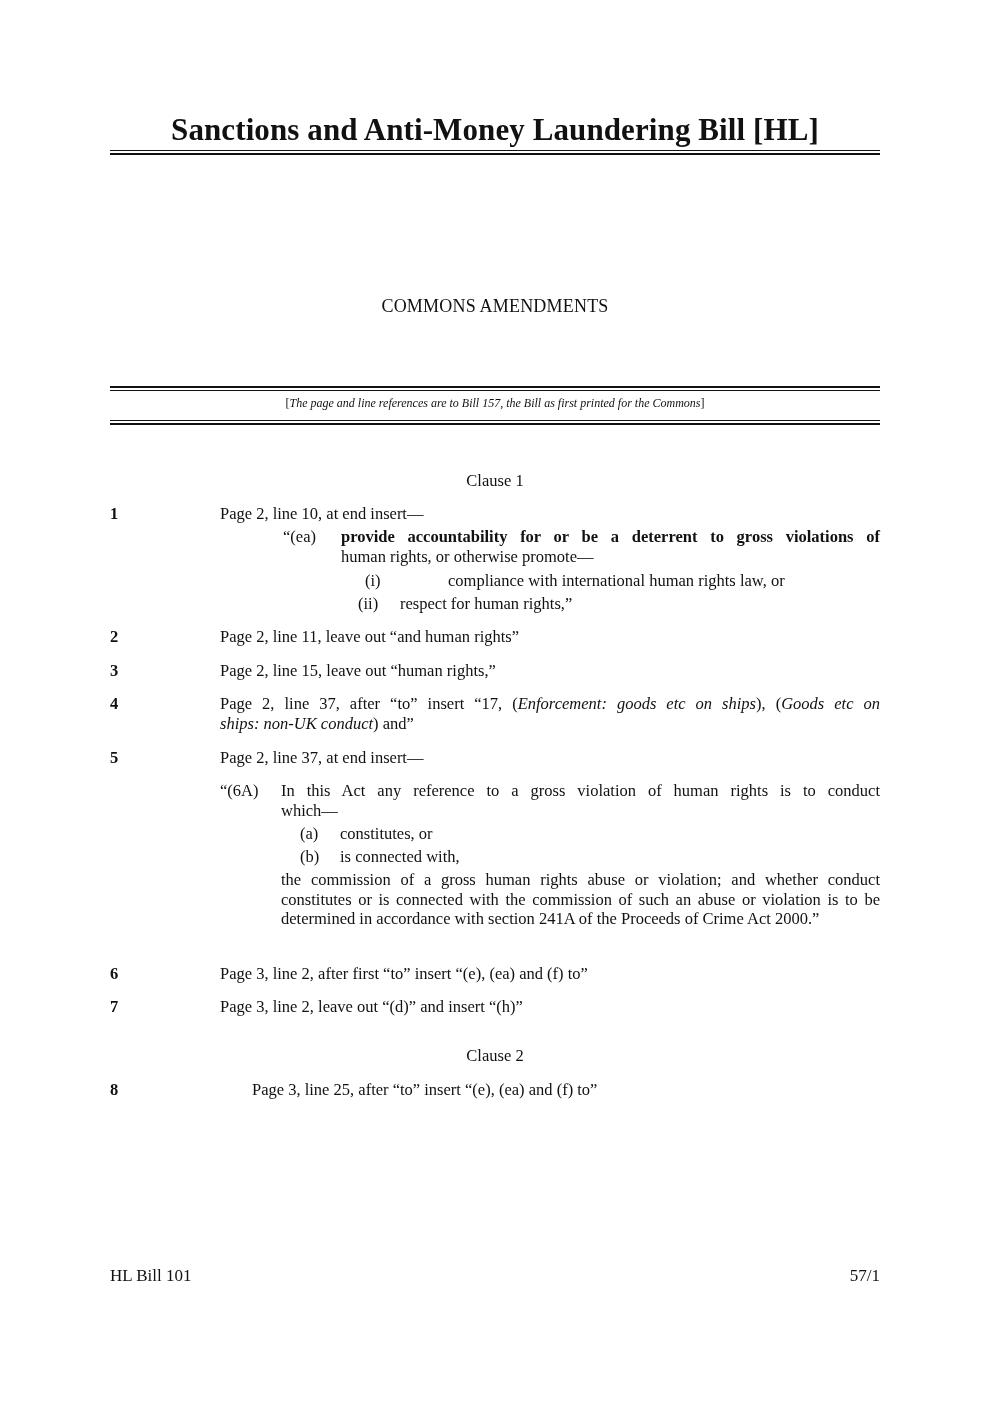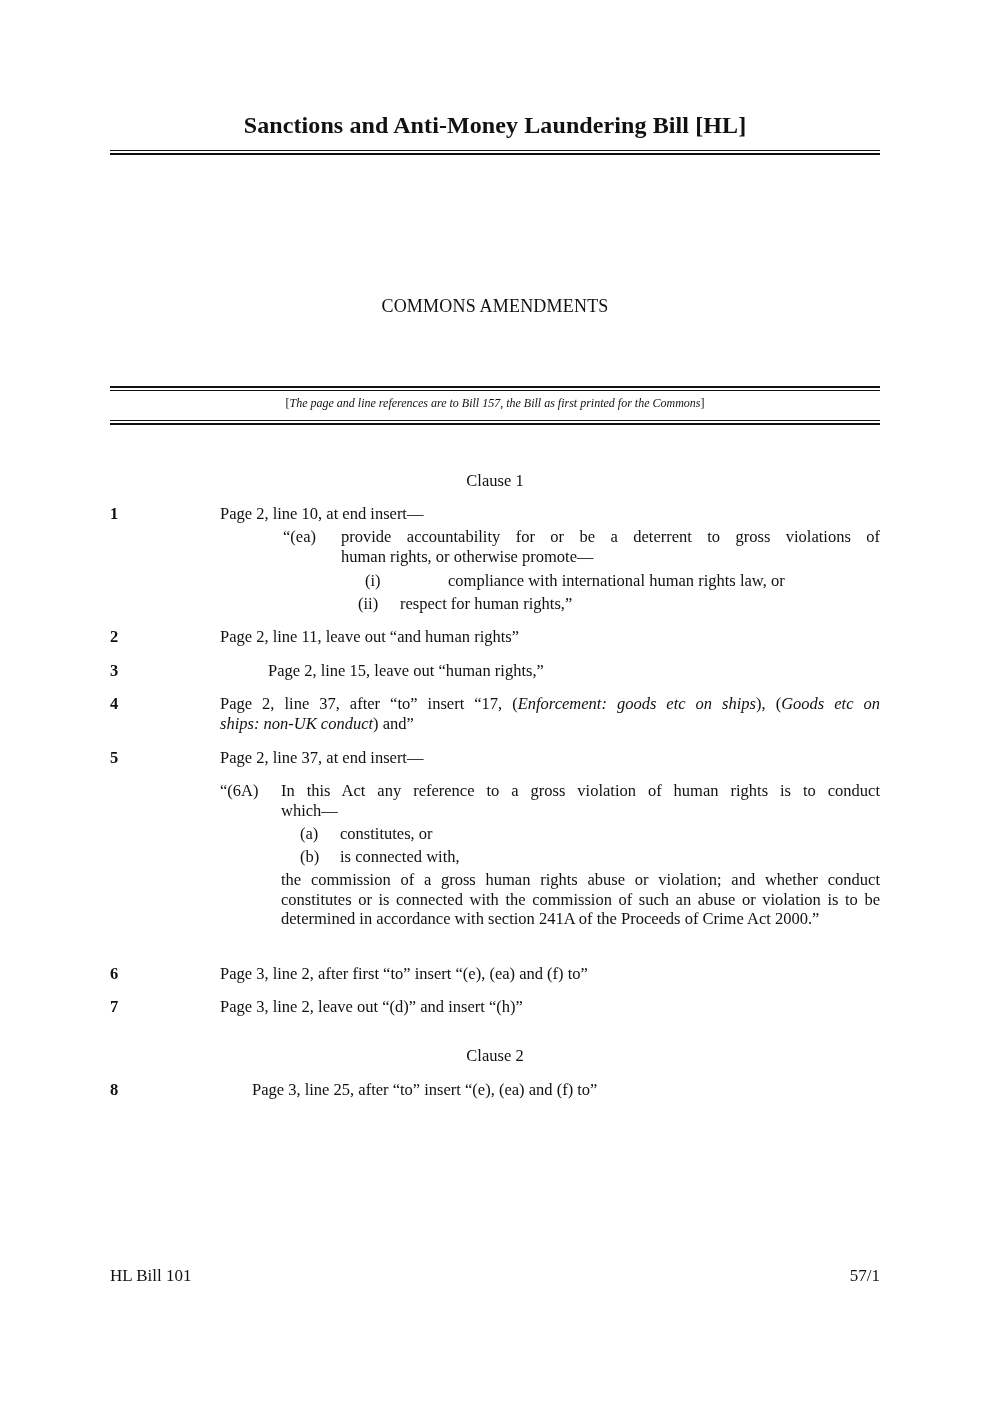--- a/index.html
+++ b/index.html
@@ -4,21 +4,21 @@
 <style>
   html, body { margin: 0; padding: 0; background: #ffffff; }
   body {
     width: 991px; height: 1403px; position: relative; overflow: hidden;
     font-family: "Liberation Serif", "DejaVu Serif", serif;
     color: #111111;
   }
   .abs { position: absolute; }
   .title {
     left: 110px; width: 770px; top: 112px; text-align: center;
-    font-size: 24px; font-weight: bold; letter-spacing: 0.1px;
+    font-size: 31px; font-weight: bold; letter-spacing: 0.1px;
   }
   .rule-double { left: 110px; width: 770px; }
   .rule-double .thin { height: 1px; background: #111; }
   .rule-double .gap { height: 2px; }
   .rule-double .thick { height: 2px; background: #111; }
   .subtitle {
     left: 110px; width: 770px; top: 296px; text-align: center;
     font-size: 18px; letter-spacing: 0.2px;
   }
   .note {
@@ -65,32 +65,32 @@
   <div class="thin"></div>
     <div class="gap"></div>
     <div class="thick"></div>
 </div>
 
 <div class="abs clause-heading" style="top:471px;">Clause 1</div>
 
 <div class="abs num" style="top:504px;">1</div>
 <div class="abs line" style="left:220px; top:504px;">Page 2, line 10, at end insert—</div>
 <div class="abs line" style="left:283px; top:527px;">“(ea)</div>
-<div class="abs line" style="left:341px; top:527px; width:539px; text-align:justify; text-align-last:justify;">provide accountability for or be a deterrent to gross violations of</div>
+<div class="abs line" style="left:341px; top:527px; width:539px; text-align:justify; text-align-last:justify;font-weight:bold;">provide accountability for or be a deterrent to gross violations of</div>
 <div class="abs line" style="left:341px; top:547px;">human rights, or otherwise promote—</div>
 <div class="abs line" style="left:365px; top:571px;">(i)</div>
 <div class="abs line" style="left:400px; top:571px;margin-left:48px;">compliance with international human rights law, or</div>
 <div class="abs line" style="left:358px; top:594px;">(ii)</div>
 <div class="abs line" style="left:400px; top:594px;">respect for human rights,”</div>
 
 <div class="abs num" style="top:627px;">2</div>
 <div class="abs line" style="left:220px; top:627px;">Page 2, line 11, leave out “and human rights”</div>
 
 <div class="abs num" style="top:661px;">3</div>
-<div class="abs line" style="left:220px; top:661px;margin-left:48px;">Page 2, line 15, leave out “human rights,”</div>
+<div class="abs line" style="left:220px; top:661px;">Page 2, line 15, leave out “human rights,”</div>
 
 <div class="abs num" style="top:694px;">4</div>
 <div class="abs line" style="left:220px; top:694px; width:660px; text-align:justify; text-align-last:justify;"><span>Page 2, line 37, after “to” insert “17, (</span><i>Enforcement: goods etc on ships</i><span>), (</span><i>Goods etc on</i></div>
 <div class="abs line" style="left:220px; top:714px;"><i>ships: non-UK conduct</i><span>) and”</span></div>
 
 <div class="abs num" style="top:748px;">5</div>
 <div class="abs line" style="left:220px; top:748px;text-align:center;">Page 2, line 37, at end insert—</div>
 <div class="abs line" style="left:220px; top:781px;">“(6A)</div>
 <div class="abs line" style="left:281px; top:781px; width:599px; text-align:justify; text-align-last:justify;">In this Act any reference to a gross violation of human rights is to conduct</div>
 <div class="abs line" style="left:281px; top:801px;">which—</div>

